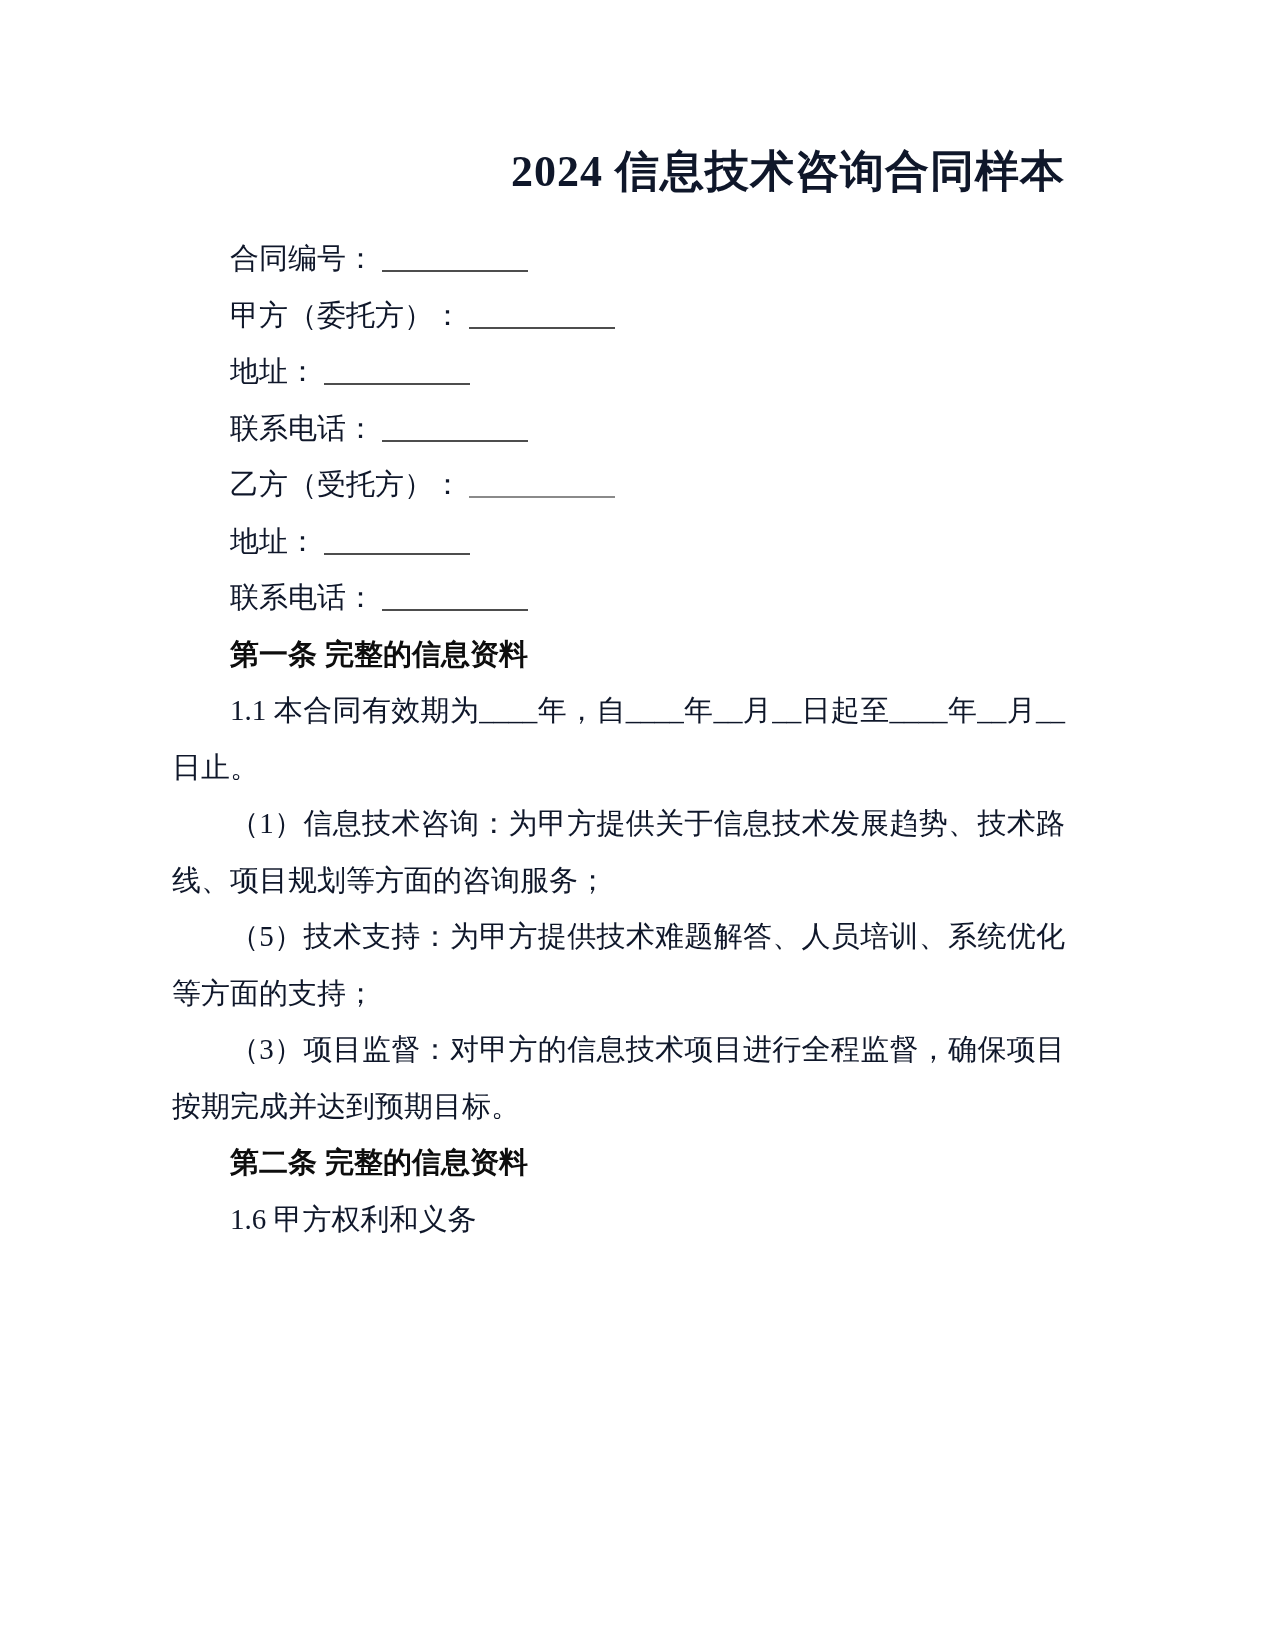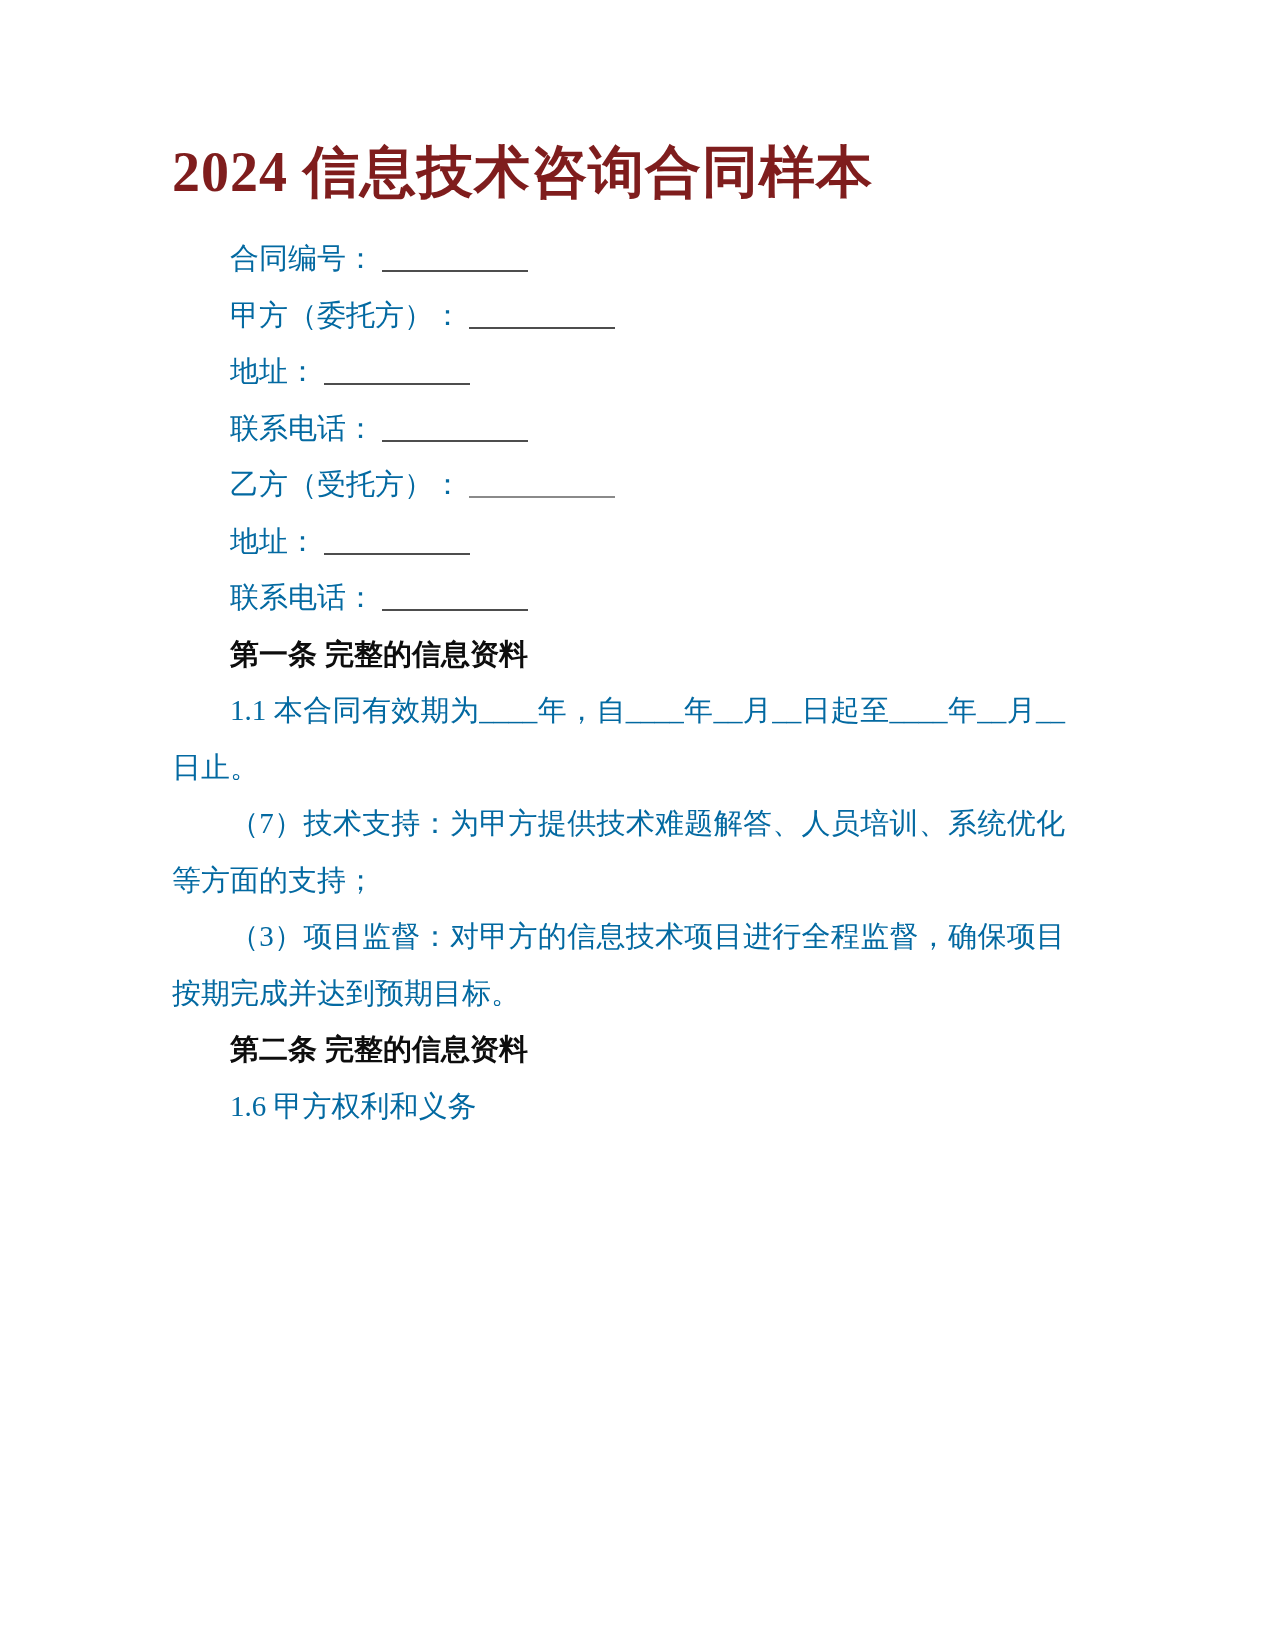--- a/index.html
+++ b/index.html
@@ -16,36 +16,36 @@
   }
   .page {
     box-sizing: border-box;
     width: 1275px;
     height: 1650px;
     padding: 142px 210px 0 172px;
     background: #ffffff;
   }
   .title {
     margin: 0 0 28px 0;
-    font-size: 56px;
+    font-size: 44px;
     line-height: 60px;
     font-weight: 700;
-    text-align: left;
+    text-align: right;
     letter-spacing: 1px;
     font-family: "Liberation Serif", "DejaVu Serif", serif;
-    color: #7f1d1d;
+    color: #0f172a;
     white-space: nowrap;
   }
   p {
     margin: 0;
     font-size: 29px;
     line-height: 56.5px;
     text-align: justify;
     text-indent: 2em;
-    color: #0369a1;
+    color: #0f172a;
   }
   p.heading {
     font-family: "Liberation Sans", "DejaVu Sans", sans-serif;
     font-weight: 700;
     color: #0d0d0d;
   }
   .blank {
     display: inline-block;
     width: 146px;
     height: 1.05em;
@@ -77,22 +77,23 @@
 
   <p class="field"><span>地址：</span><span class="blank"></span></p>
 
   <p class="field"><span>联系电话：</span><span class="blank"></span></p>
 
 
   <p class="heading">第一条 完整的信息资料</p>
 
   <p class="para">1.1 本合同有效期为____年，自____年__月__日起至____年__月__日止。</p>
 
+  <p class="para">（1）信息技术咨询：为甲方提供关于信息技术发展趋势、技术路线、项目规划等方面的咨询服务；</p>
 
-  <p class="para">（7）技术支持：为甲方提供技术难题解答、人员培训、系统优化等方面的支持；</p>
+  <p class="para">（5）技术支持：为甲方提供技术难题解答、人员培训、系统优化等方面的支持；</p>
 
   <p class="para">（3）项目监督：对甲方的信息技术项目进行全程监督，确保项目按期完成并达到预期目标。</p>
 
   <p class="heading">第二条 完整的信息资料</p>
 
   <p class="para">1.6 甲方权利和义务</p>
 
 
 </div>
 

